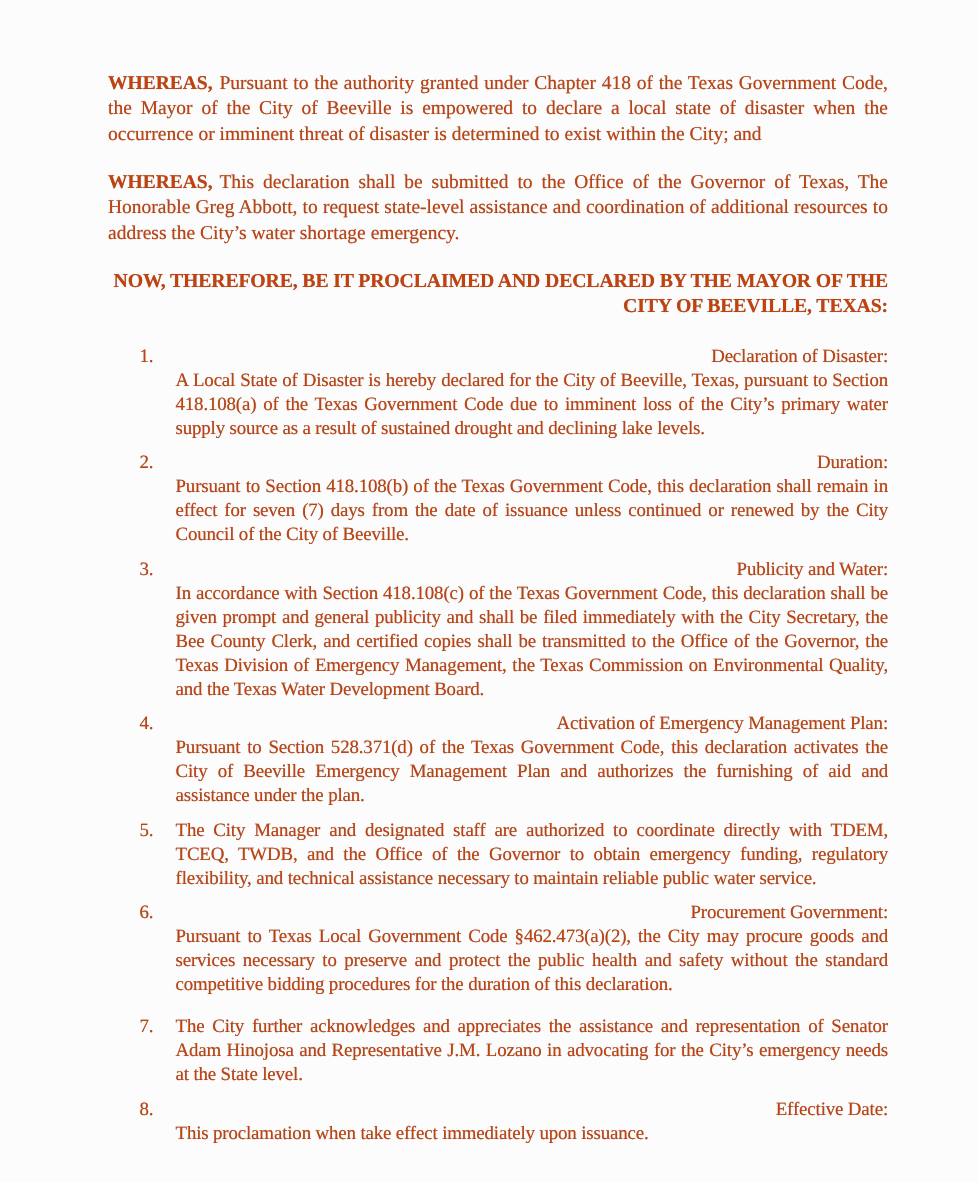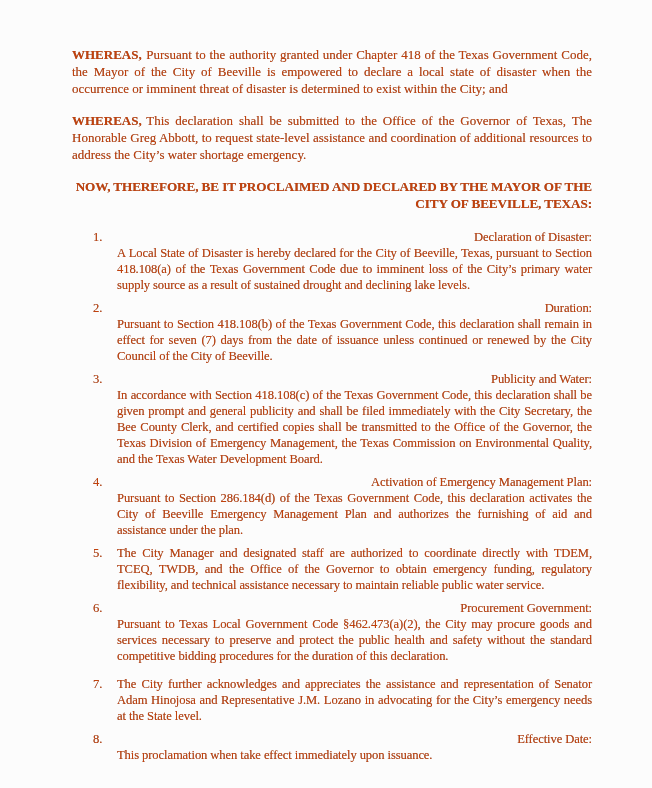--- a/index.html
+++ b/index.html
@@ -84,21 +84,21 @@
       <div class="itext">
         <div class="title">Publicity and Water:</div>
         <div class="body">In accordance with Section 418.108(c) of the Texas Government Code, this declaration shall be given prompt and general publicity and shall be filed immediately with the City Secretary, the Bee County Clerk, and certified copies shall be transmitted to the Office of the Governor, the Texas Division of Emergency Management, the Texas Commission on Environmental Quality, and the Texas Water Development Board.</div>
       </div>
     </div>
 
     <div class="item">
       <span class="num">4.</span>
       <div class="itext">
         <div class="title">Activation of Emergency Management Plan:</div>
-        <div class="body">Pursuant to Section 286.184(d) of the Texas Government Code, this declaration activates the City of Beeville Emergency Management Plan and authorizes the furnishing of aid and assistance under the plan.</div>
+        <div class="body">Pursuant to Section 528.371(d) of the Texas Government Code, this declaration activates the City of Beeville Emergency Management Plan and authorizes the furnishing of aid and assistance under the plan.</div>
       </div>
     </div>
 
     <div class="item">
       <span class="num">5.</span>
       <div class="itext">
         <div class="body">The City Manager and designated staff are authorized to coordinate directly with TDEM, TCEQ, TWDB, and the Office of the Governor to obtain emergency funding, regulatory flexibility, and technical assistance necessary to maintain reliable public water service.</div>
       </div>
     </div>
 

